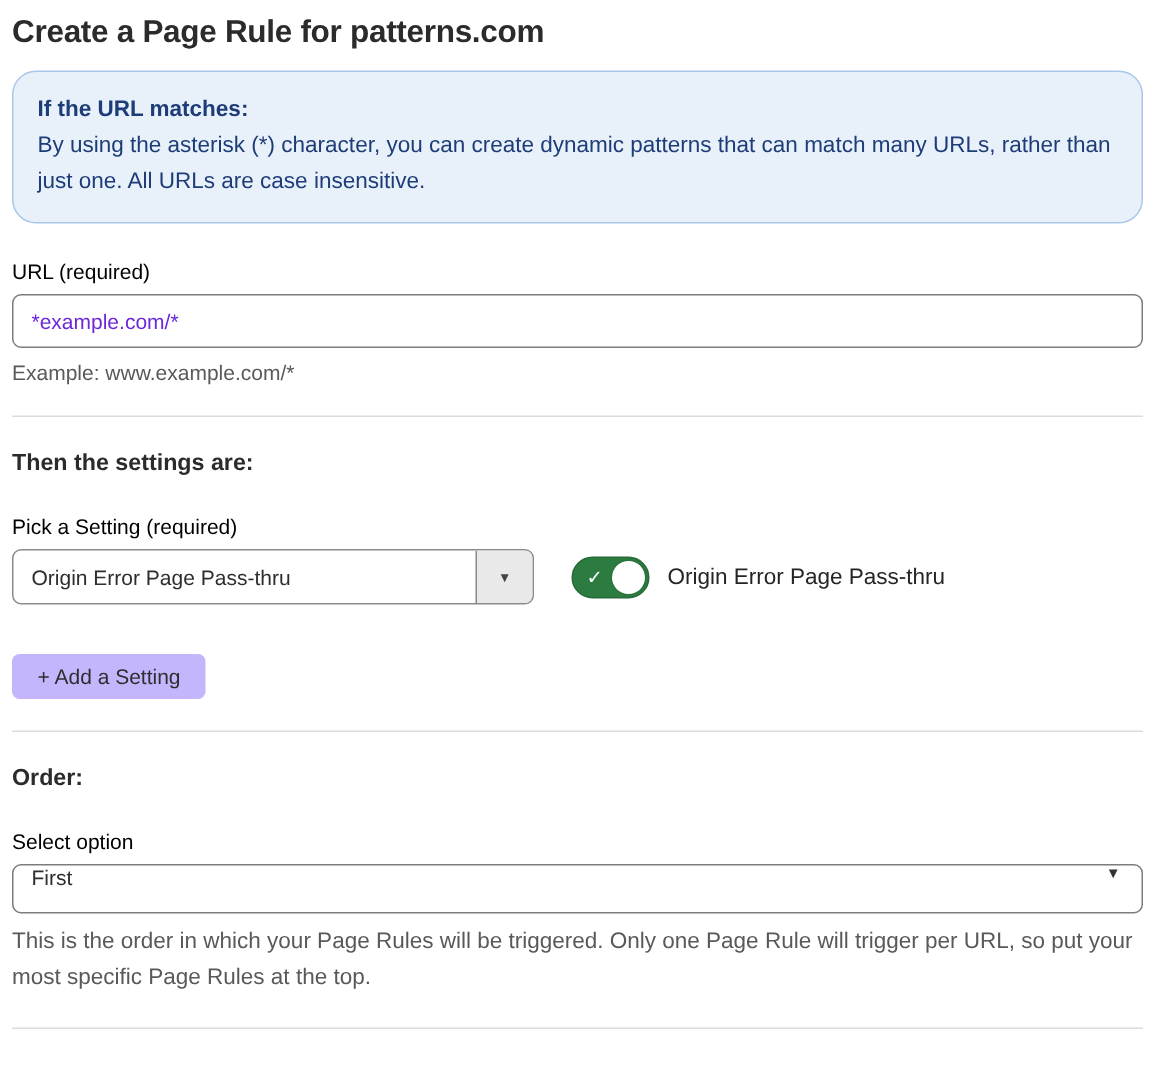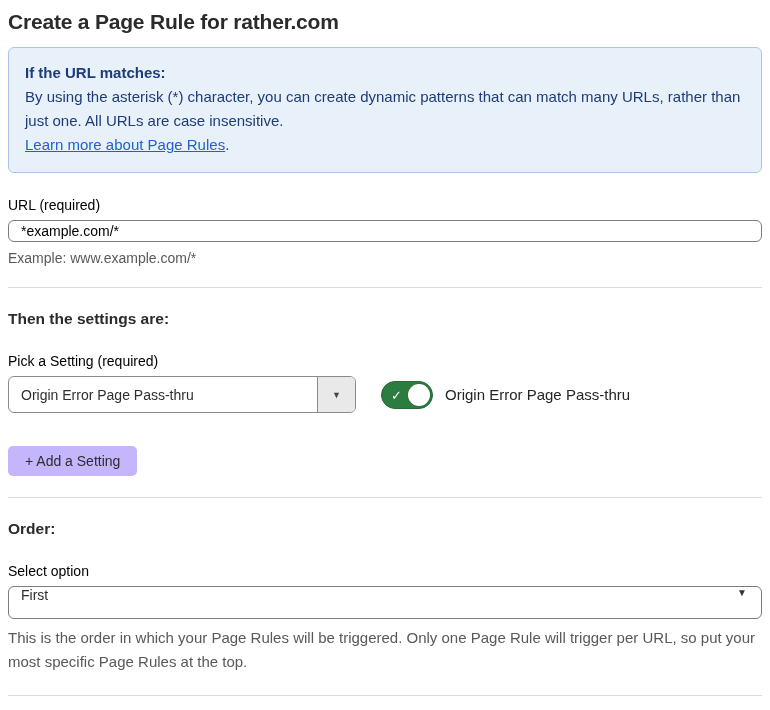--- a/index.html
+++ b/index.html
@@ -17,21 +17,21 @@
     font-weight: 700;
     color: #2b2b2b;
     letter-spacing: -0.2px;
     margin-top: 2px;
   }
 
   .info-box {
     margin-top: 13px;
     background: #e8f1fa;
     border: 1px solid #a9c7ea;
-    border-radius: 6px;
+    border-radius: 16px;
     padding: 13px 16px 15px 16px;
     color: #1d3c78;
     font-size: 15px;
     line-height: 24px;
   }
   .info-box .info-heading { font-weight: 700; }
   .info-box a.info-link {
     color: #2160d3;
     text-decoration: underline;
     cursor: pointer;
@@ -39,27 +39,27 @@
 
   .field-label {
     font-size: 14px;
     color: #000000;
     margin-top: 25px;
     margin-bottom: 7px;
   }
 
   input.text-input {
     width: 100%;
-    height: 22px;
+    height: 36px;
     border: 1px solid #7c7c7c;
     border-radius: 6px;
     padding: 0 12px;
     font-size: 14px;
     font-family: "Liberation Sans", "DejaVu Sans", sans-serif;
-    color: #000000;
+    color: #6d28d9;
     background: #fff;
     outline: none;
   }
 
   .helper-text {
     font-size: 14px;
     color: #595959;
     margin-top: 8px;
   }
 
@@ -189,26 +189,25 @@
     max-width: 752px;
   }
 
   .mt-url-label { margin-top: 24px; }
 </style>
 </head>
 <body>
 
 <div class="page">
 
-  <h1 class="page-title">Create a Page Rule for rather.com</h1>
+  <h1 class="page-title">Create a Page Rule for patterns.com</h1>
 
   <div class="info-box">
     <div class="info-heading">If the URL matches:</div>
     <div class="info-body">By using the asterisk (*) character, you can create dynamic patterns that can match many URLs, rather than just one. All URLs are case insensitive.</div>
-    <div><a class="info-link">Learn more about Page Rules</a><span>.</span></div>
   </div>
 
   <div class="field-label mt-url-label">URL (required)</div>
   <input class="text-input" type="text" value="*example.com/*" style="">
   <div class="helper-text">Example: www.example.com/*</div>
 
   <hr class="divider">
 
   <h2 class="section-heading">Then the settings are:</h2>
 

